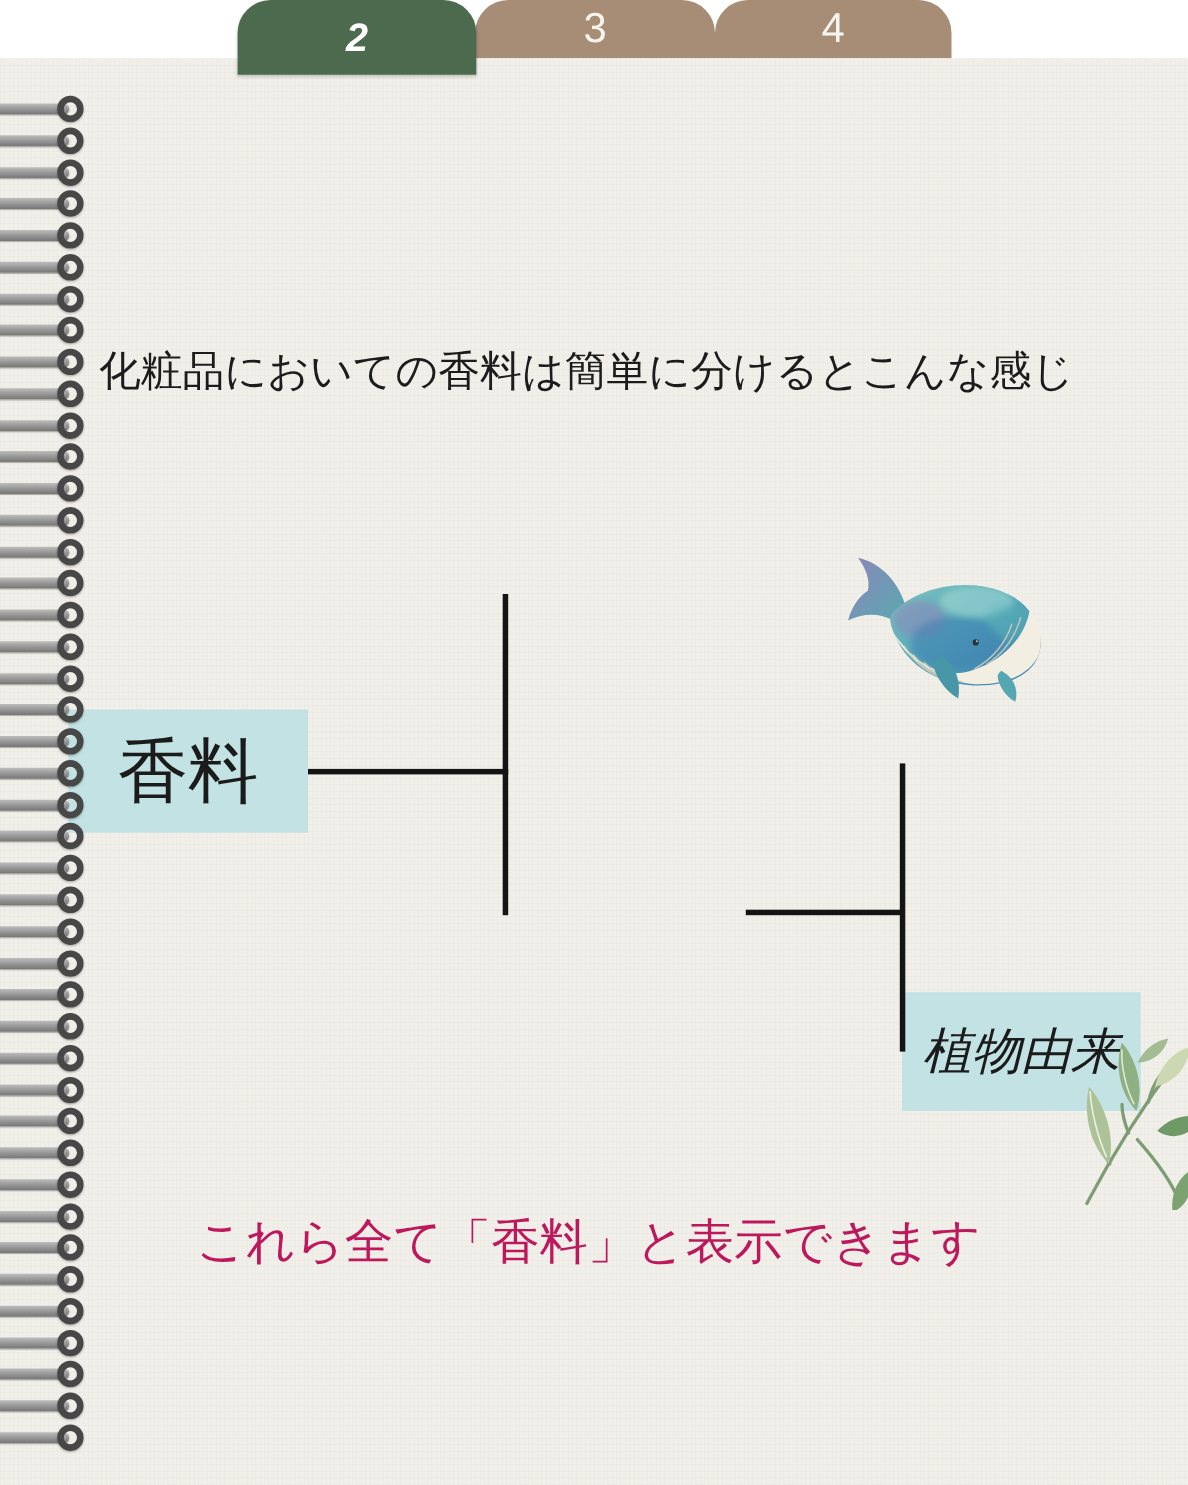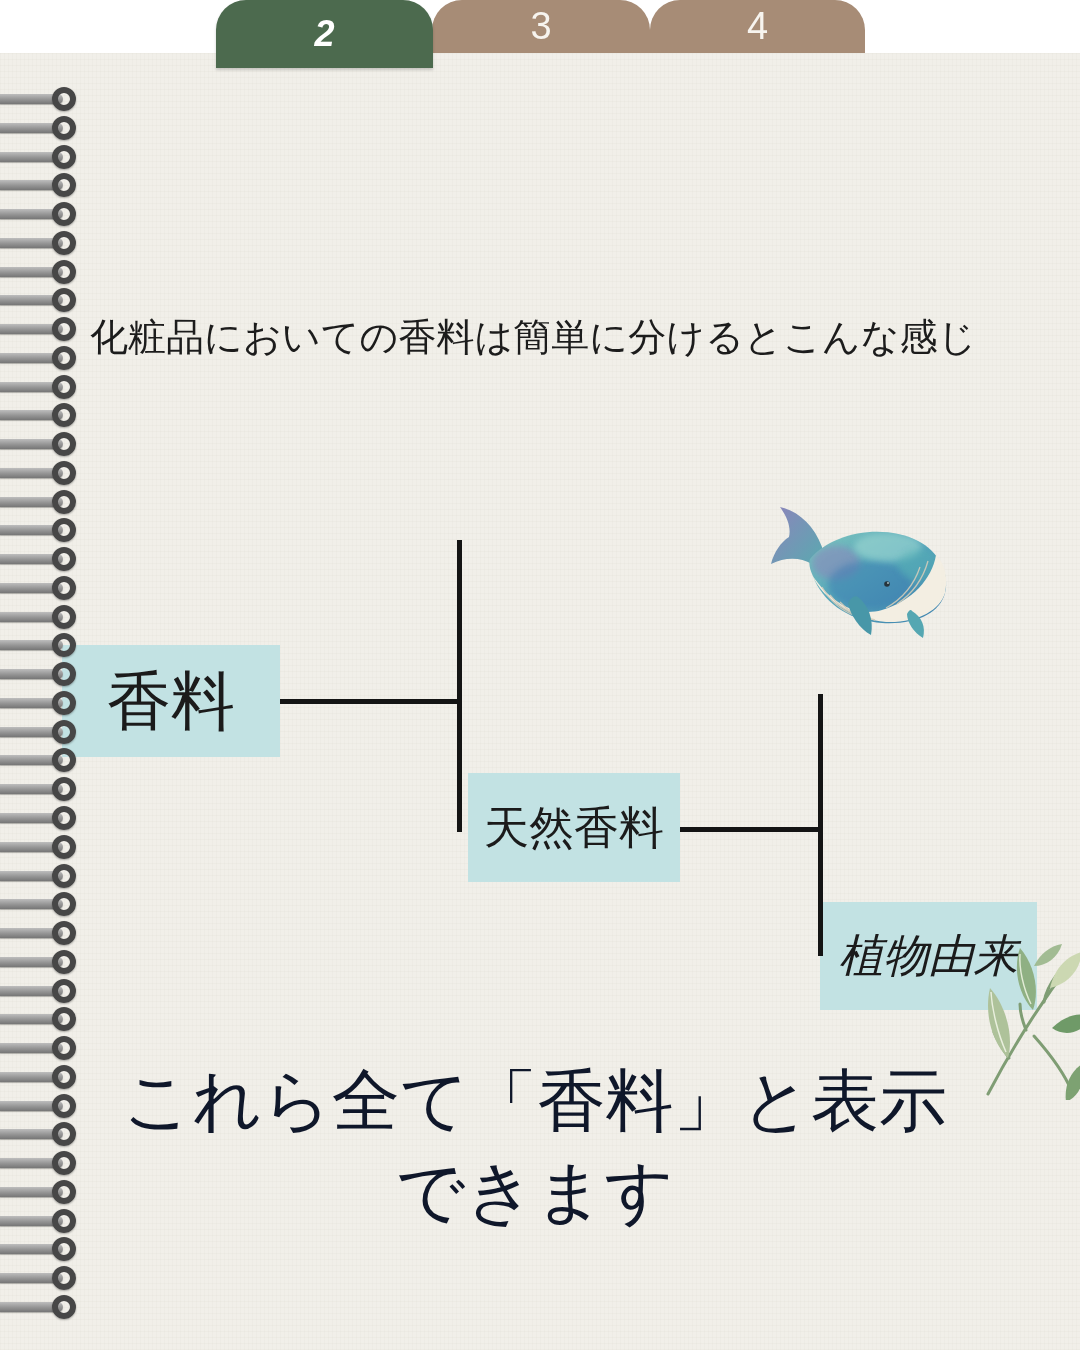--- a/index.html
+++ b/index.html
@@ -39,22 +39,22 @@
     position:absolute;left:52px;top:0;width:12px;height:12px;
     border:6px solid #474747;border-radius:50%;
     box-shadow:inset 0 1px 1px rgba(255,255,255,0.25), 0 1px 2px rgba(0,0,0,0.3);
   }
   
   .title{
     position:absolute;left:90px;right:30px;top:312px;z-index:4;
     text-align:left;font-size:38px;font-weight:400;color:#1c1c1c;letter-spacing:0px;
   }
   .footer{
-    position:absolute;left:90px;right:100px;top:1056px;z-index:4;
-    text-align:center;font-size:68px;font-weight:500;color:#0f172a;
+    position:absolute;left:90px;right:100px;top:1100px;z-index:4;
+    text-align:center;font-size:44px;font-weight:500;color:#be185d;
   }
   
   .node{
     position:absolute;background:#c2e2e3;z-index:3;
     display:flex;align-items:center;justify-content:center;
     color:#1b1b1b;font-weight:400;
   }
   .node-root{left:62px;top:645px;width:218px;height:112px;font-size:64px;}
   .node-synthetic{left:460px;top:492px;width:222px;height:106px;font-size:45px;}
   .node-natural{left:468px;top:773px;width:212px;height:109px;font-size:45px;}
@@ -266,23 +266,20 @@
 
   <div class="title">化粧品においての香料は簡単に分けるとこんな感じ</div>
 
   <div class="cline hline1"></div>
   <div class="cline vline-left"></div>
   <div class="cline hline2"></div>
   <div class="cline vline-right"></div>
 
   <div class="node node-root">
     <span>香料</span>
-  </div>
-  <div class="node node-natural">
-    <span>天然香料</span>
   </div>
   <div class="node node-plant">
     <span>植物由来</span>
   </div>
 
   <svg class="whale" viewBox="0 0 180 140" xmlns="http://www.w3.org/2000/svg">
     <defs>
       <linearGradient id="wbody" x1="0" y1="0" x2="1" y2="1">
         <stop offset="0" stop-color="#7ec5be"></stop>
         <stop offset="0.45" stop-color="#58a8bb"></stop>

